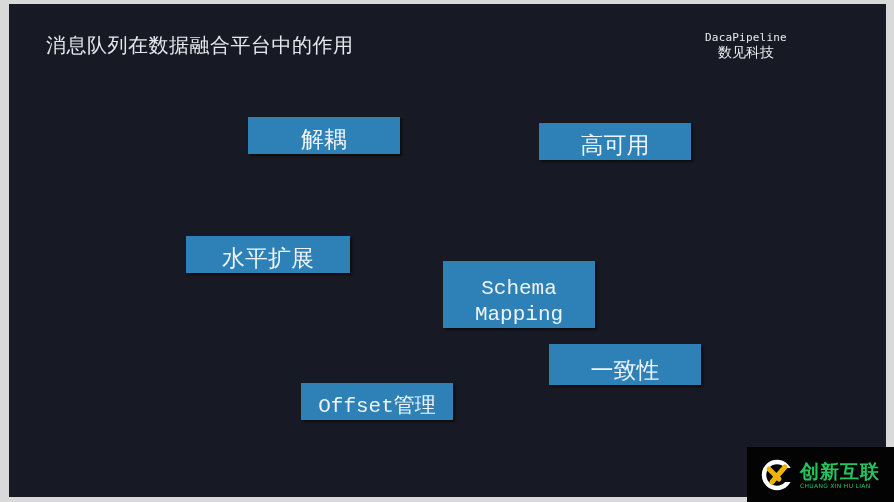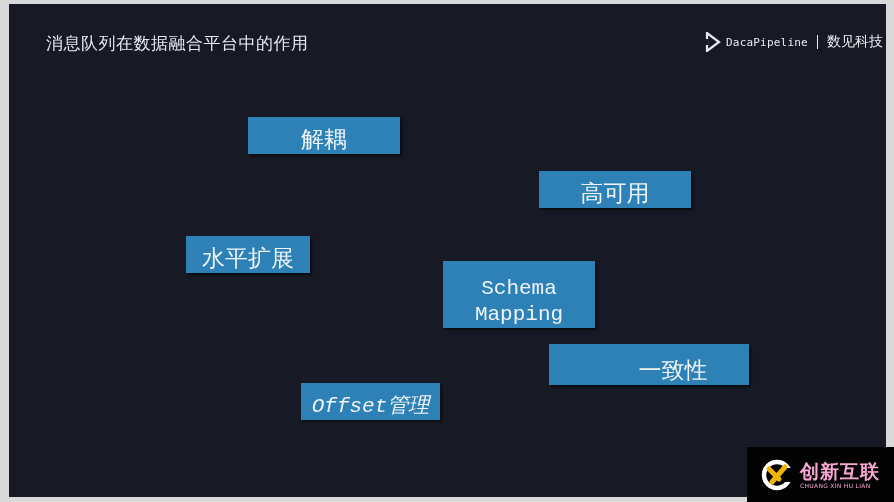--- a/index.html
+++ b/index.html
@@ -7,46 +7,46 @@
       width: 894px; height: 502px; overflow: hidden;
       background: #d9d9d9; position: relative;
       font-family: "DejaVu Sans", sans-serif;
     }
     .slide {
       position: absolute; left: 9px; top: 4px; width: 877px; height: 493px;
       background: #171a24;
     }
     .title {
       position: absolute; left: 37px; top: 28px;
-      color: #e6e8ee; font-size: 17px; letter-spacing: 0.5px;
+      color: #e6e8ee; font-size: 20px; letter-spacing: 0.5px;
       font-family: "DejaVu Sans", sans-serif;
     }
     .brand {
       position: absolute; left: 696px; top: 27px; height: 22px;
-      display: flex; align-items: center; color: #e9ebef;
+      display: flex; align-items: center; color: #e9ebef; flex-direction: column;
     }
     .brand-logo { width: 16px; height: 20px; margin-right: 5px; }
     .brand-name { font-family: "DejaVu Sans Mono", monospace; font-size: 11px; letter-spacing: 0.2px; }
     .brand-sep { width: 1px; height: 14px; background: #e9ebef; margin: 0 9px; }
     .brand-cn { font-size: 14px; }
     .card {
       position: absolute; background: #2e81b6;
       color: #eef4f8; display: flex; align-items: flex-end; justify-content: center;
       text-align: center; box-shadow: 2px 2px 2px rgba(0,0,0,0.55);
       font-family: "DejaVu Serif", serif;
     }
     .card span { white-space: pre-line; line-height: 1.25; }
     .card.cn { font-size: 23px; font-family: "DejaVu Sans", sans-serif; }
     .card.mono { font-size: 21px; font-family: "Liberation Mono", "DejaVu Sans Mono", monospace; margin-top: 32px; }
     .watermark {
       position: absolute; left: 747px; top: 447px; width: 147px; height: 55px;
       background: #030303; display: flex; align-items: center;
     }
     .wm-logo { width: 34px; height: 34px; margin-left: 13px; margin-right: 6px; }
-    .wm-text { display: flex; flex-direction: column; color: #f9a8d4; }
+    .wm-text { display: flex; flex-direction: column; color: #22c55e; }
     .wm-cn { font-size: 19px; font-weight: bold; letter-spacing: 1px; line-height: 22px; }
     .wm-en { font-size: 6px; letter-spacing: 0.3px; line-height: 8px; }
   </style>
 </head>
 <body>
 
 <div class="slide">
   <div class="title">消息队列在数据融合平台中的作用</div>
 
   <div class="brand">
@@ -55,34 +55,34 @@
       <rect x="0" y="7" width="3" height="6" fill="#171a24"></rect>
     </svg>
     <span class="brand-name">DacaPipeline</span>
     <span class="brand-sep"></span>
     <span class="brand-cn">数见科技</span>
   </div>
 
   <div class="card cn" style="left:239px; top:113px; width:152px; height:37px;">
     <span>解耦</span>
   </div>
-  <div class="card cn" style="left:530px; top:119px; width:152px; height:37px;margin-top:48px;">
+  <div class="card cn" style="left:530px; top:119px; width:152px; height:37px;">
     <span>高可用</span>
   </div>
-  <div class="card cn" style="left:177px; top:232px; width:124px; height:37px;">
+  <div class="card cn" style="left:177px; top:232px; width:164px; height:37px;">
     <span>水平扩展</span>
   </div>
   <div class="card mono" style="left:434px; top:225px; width:152px; height:67px;">
     <span>Schema
 Mapping</span>
   </div>
-  <div class="card mono" style="left:292px; top:347px; width:139px; height:37px;font-style:italic;">
+  <div class="card mono" style="left:292px; top:347px; width:152px; height:37px;">
     <span>Offset管理</span>
   </div>
-  <div class="card cn" style="left:540px; top:340px; width:152px; height:41px;padding-left:48px;">
+  <div class="card cn" style="left:540px; top:340px; width:152px; height:41px;">
     <span>一致性</span>
   </div>
 </div>
 
 <div class="watermark">
   <svg class="wm-logo" viewBox="0 0 34 34">
     <circle cx="17" cy="17" r="13" fill="none" stroke="#ffffff" stroke-width="4.5"></circle>
     <rect x="22" y="10" width="12" height="14" fill="#030303"></rect>
     <path d="M9 11 L19 21 M25 9 L12 24" stroke="#f0b400" stroke-width="5" stroke-linecap="round"></path>
   </svg>

